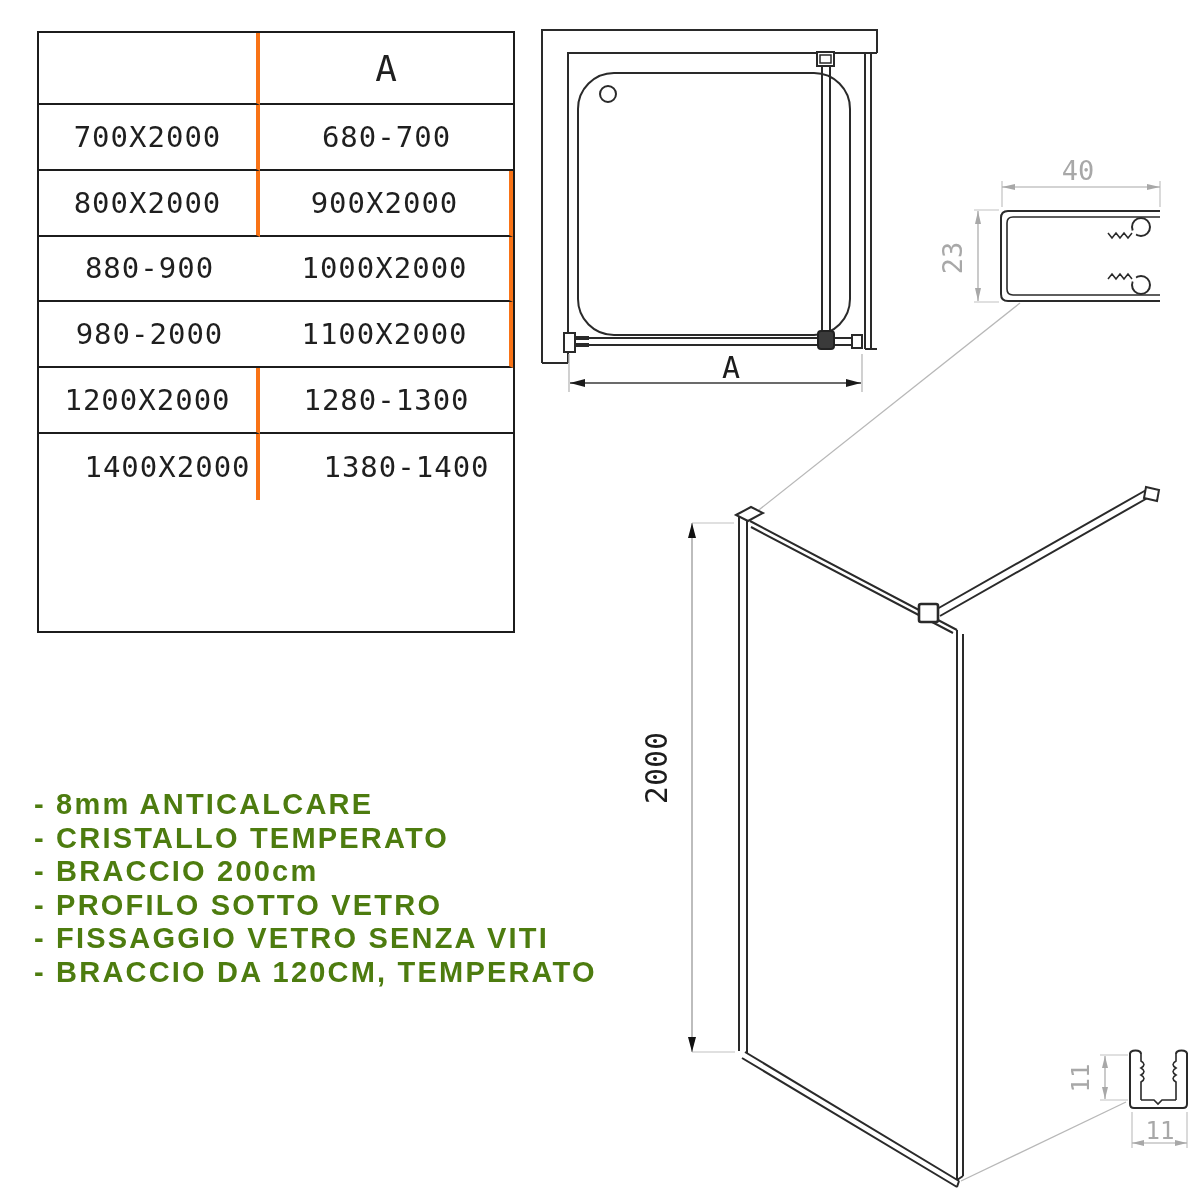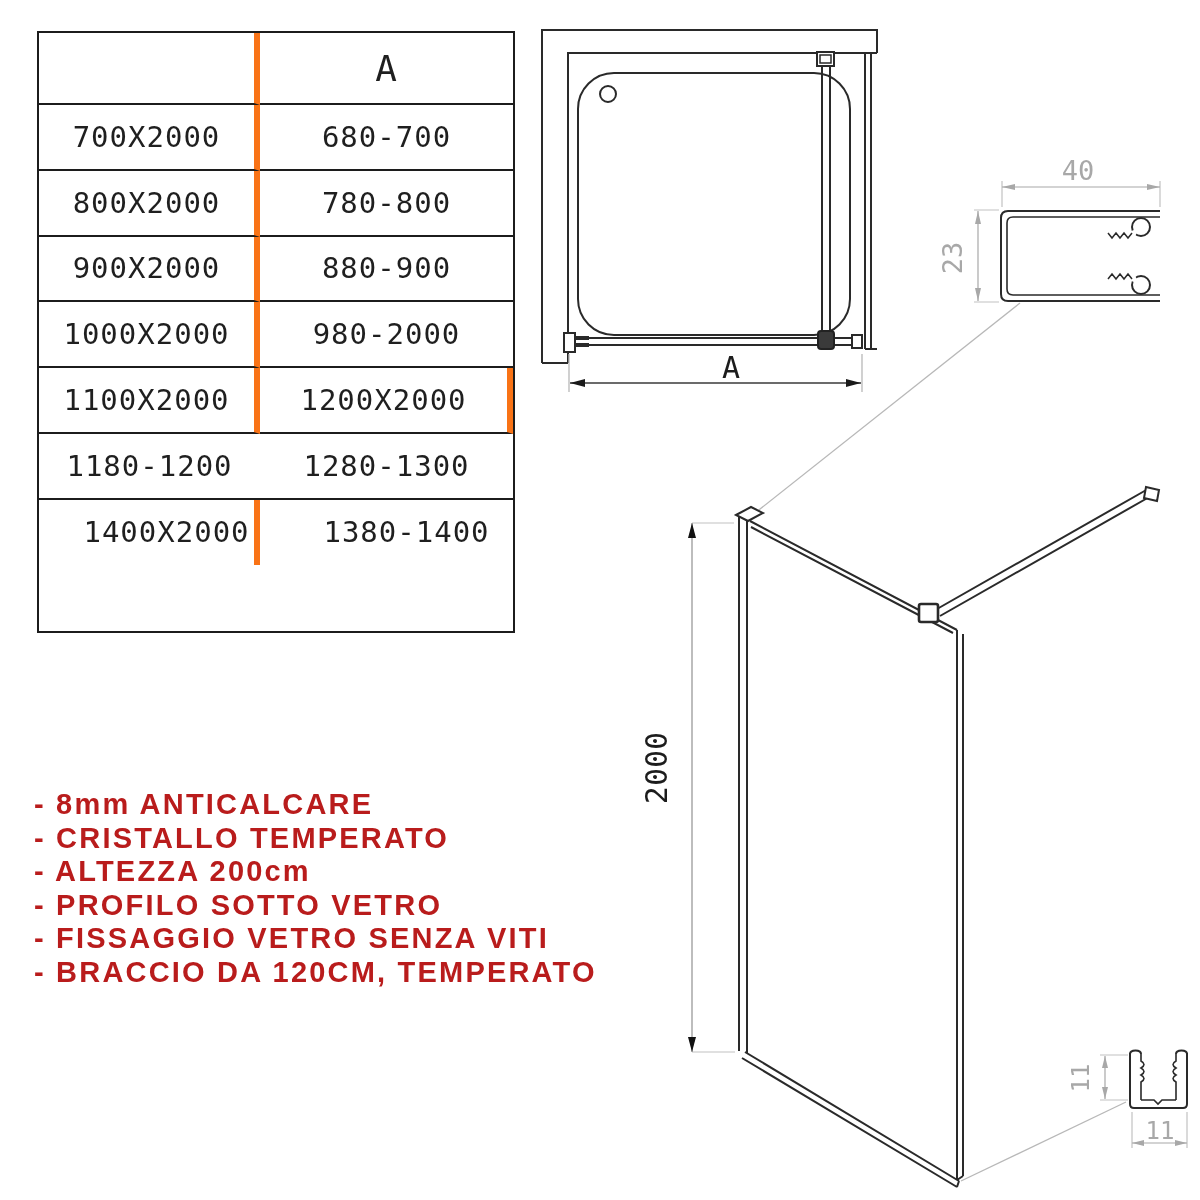--- a/index.html
+++ b/index.html
@@ -4,29 +4,29 @@
 <style>
   html,body{margin:0;padding:0;background:#ffffff;}
   #page{position:relative;width:1200px;height:1200px;background:#ffffff;overflow:hidden;
         font-family:"DejaVu Sans Mono", monospace;}
   svg{position:absolute;left:0;top:0;}
   
   #size-table{position:absolute;left:37px;top:31px;width:478px;height:602px;
     border:2px solid #1c1c1c;box-sizing:border-box;display:grid;
     grid-template-columns:221px 1fr;grid-template-rows:72px repeat(8,1fr);}
   .tcell{display:flex;align-items:center;justify-content:center;
-    border-right:6px solid #f97316;border-bottom:2px solid #1c1c1c;
+    border-right:4px solid #f97316;border-bottom:2px solid #1c1c1c;
     font-size:29px;color:#1f1f1f;letter-spacing:1px;}
   .tcell.lastcol{border-right:none;}
   .tcell.lastrow{border-bottom:none;margin-left:40px;}
   .tcell.hdr{font-size:36px;}
   
   #features{position:absolute;left:34px;top:788px;width:660px;
     font-family:"Liberation Sans", sans-serif;font-weight:bold;
-    font-size:29px;line-height:33.5px;color:#b91c1c;letter-spacing:2.2px;}
+    font-size:29px;line-height:33.5px;color:#4d7c0f;letter-spacing:2.2px;}
   .feat{white-space:nowrap;}
   text{font-family:"DejaVu Sans Mono", monospace;}
 </style>
 </head>
 <body>
 
 <div id="page">
 
   <svg width="1200" height="1200" viewBox="0 0 1200 1200">
 
@@ -134,35 +134,33 @@
     </g>
   </svg>
 
   <div id="size-table">
     <div class="tcell"></div>
     <div class="tcell lastcol hdr">A</div>
 
     <div class="tcell">700X2000</div>
     <div class="tcell lastcol">680-700</div>
     <div class="tcell">800X2000</div>
-    <div class="tcell lastcol">780-800</div>
     <div class="tcell">900X2000</div>
     <div class="tcell lastcol">880-900</div>
     <div class="tcell">1000X2000</div>
     <div class="tcell lastcol">980-2000</div>
     <div class="tcell">1100X2000</div>
     <div class="tcell">1200X2000</div>
-    <div class="tcell lastcol">1180-1200</div>
     <div class="tcell lastcol">1280-1300</div>
     <div class="tcell lastrow">1400X2000</div>
     <div class="tcell lastcol lastrow">1380-1400</div>
   </div>
 
   <div id="features">
     <div class="feat">- 8mm ANTICALCARE</div>
     <div class="feat">- CRISTALLO TEMPERATO</div>
-    <div class="feat">- ALTEZZA 200cm</div>
+    <div class="feat">- BRACCIO 200cm</div>
     <div class="feat">- PROFILO SOTTO VETRO</div>
     <div class="feat">- FISSAGGIO VETRO SENZA VITI</div>
     <div class="feat">- BRACCIO DA 120CM, TEMPERATO</div>
   </div>
 
 </div>
 
 </body></html>

